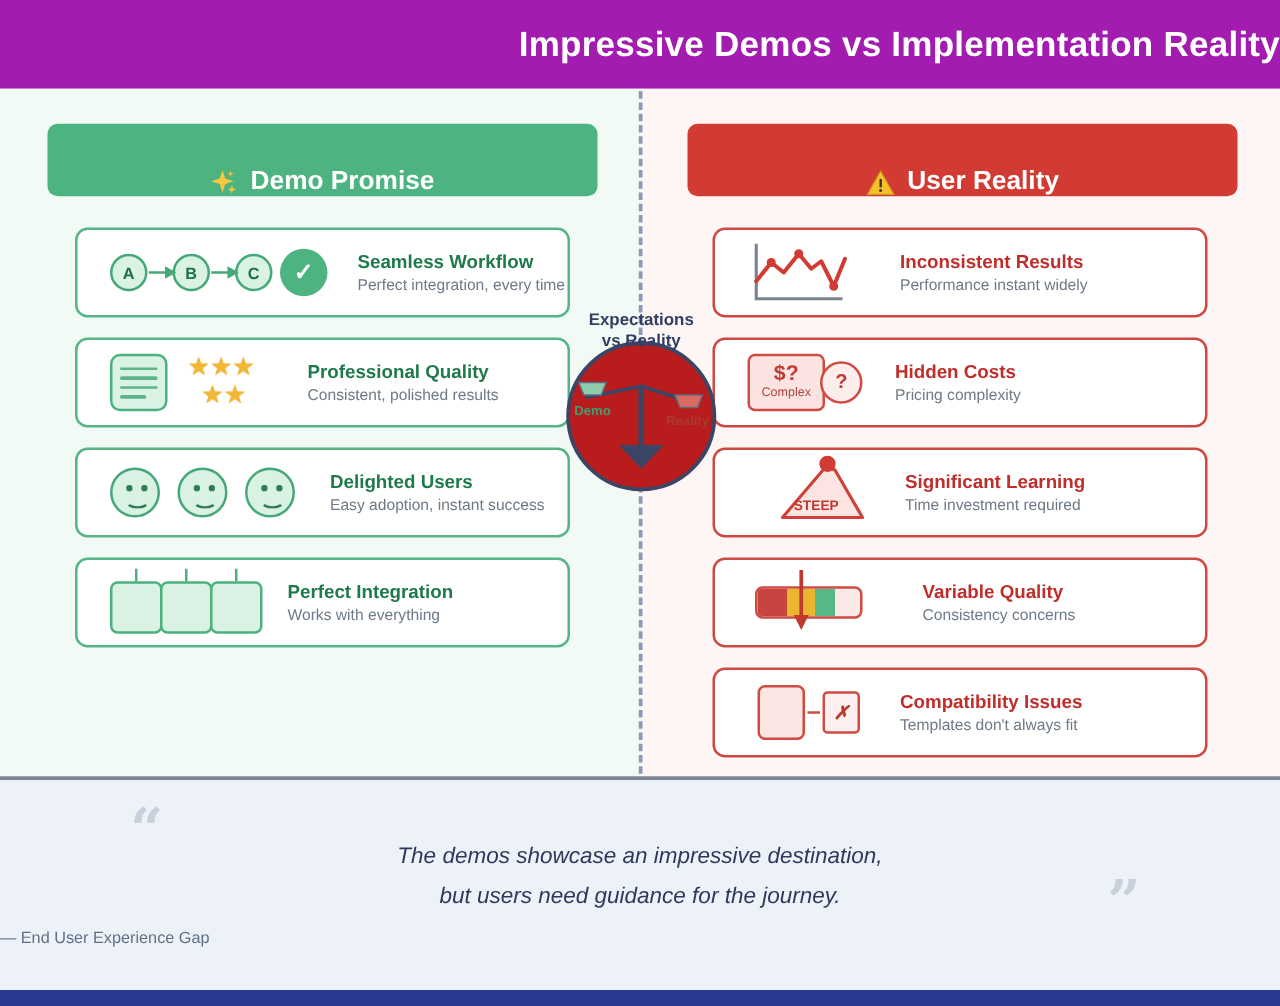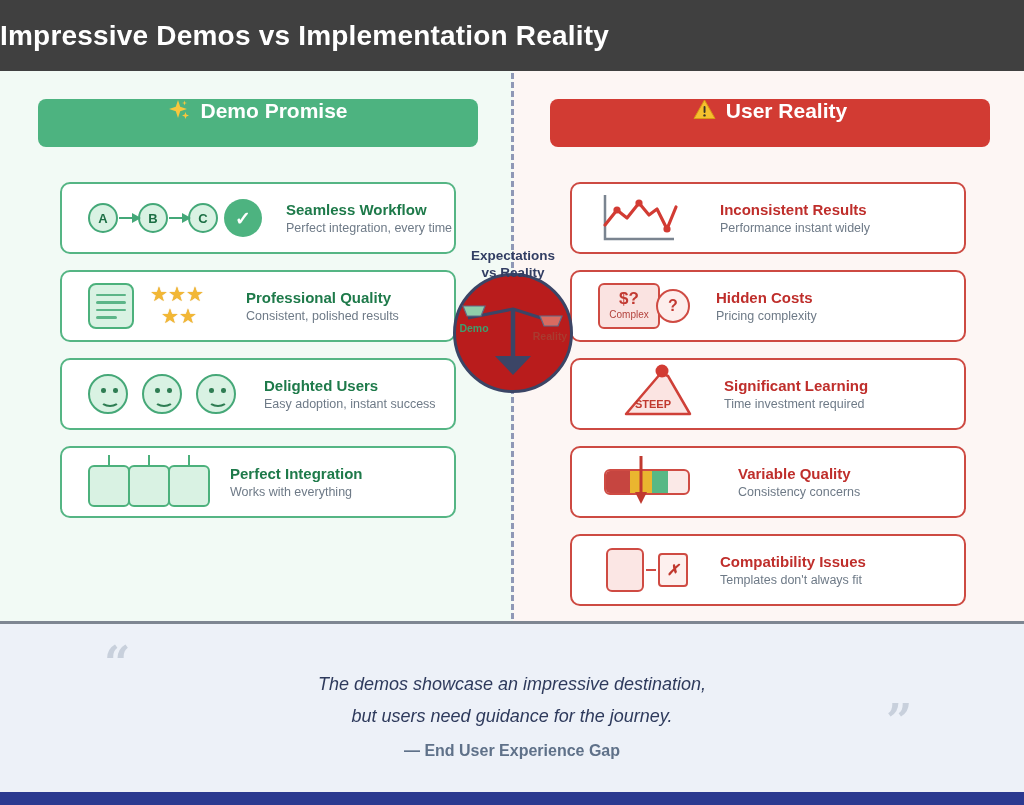--- a/index.html
+++ b/index.html
@@ -4,34 +4,34 @@
 <style>
   * { margin:0; padding:0; box-sizing:border-box; }
   html,body { background:#ffffff; }
   .page {
     position:relative; width:1024px; height:805px; overflow:hidden;
     font-family:"Liberation Sans", sans-serif; background:#ffffff;
   }
   
   .top-banner {
     position:absolute; left:0; top:0; width:1024px; height:71px;
-    background:#404040; display:flex; align-items:center; justify-content:flex-start;
+    background:#a21caf; display:flex; align-items:center; justify-content:flex-end;
   }
   .top-banner h1 { color:#ffffff; font-size:28px; font-weight:800; letter-spacing:.2px; }
   
   .panel-left  { position:absolute; left:0;   top:71px; width:513px; height:550px; background:#f2faf5; }
   .panel-right { position:absolute; left:513px; top:71px; width:511px; height:550px; background:#fdf6f4; }
   .divider {
     position:absolute; left:511px; top:73px; height:546px; width:0;
     border-left:3px dashed #8f98b6;
   }
   
   .col-btn {
-    position:absolute; top:99px; width:440px; height:48px; border-radius:8px;
-    display:flex; align-items:flex-start; justify-content:center; gap:10px;
+    position:absolute; top:99px; width:440px; height:58px; border-radius:8px;
+    display:flex; align-items:flex-end; justify-content:center; gap:10px;
     color:#ffffff; font-size:21px; font-weight:700;
   }
   .col-btn.green { left:38px;  background:#4db380; }
   .col-btn.red   { left:550px; background:#d23b33; }
   
   .card {
     position:absolute; width:396px; height:72px; border-radius:10px; background:#ffffff;
     display:flex; align-items:center; padding-left:26px;
   }
   .card.green { left:60px;  border:2px solid #55b584; }
@@ -130,21 +130,21 @@
     position:absolute; left:0; top:621px; width:1024px; height:171px;
     background:#edf1f8; border-top:3px solid #7e8692;
   }
   .qmark { position:absolute; font-size:46px; font-weight:700; color:#c8d0dc; font-family:"DejaVu Serif", serif; }
   .qmark.l { left:104px; top:636px; }
   .qmark.r { left:886px; top:694px; }
   .quote-line { position:absolute; width:1024px; text-align:center; font-style:italic; font-weight:400;
     color:#2e3a5c; font-size:18px; }
   .quote-line.one { top:674px; }
   .quote-line.two { top:706px; }
-  .quote-attr { position:absolute; top:742px; width:1024px; text-align:center; color:#5f7189; font-size:16px;font-weight:bold; }
+  .quote-attr { position:absolute; top:742px; width:1024px; color:#5f7189; font-size:13px; }
   .footer-bar { position:absolute; left:0; bottom:0; width:1024px; height:13px; background:#2b3990; }
 </style>
 </head>
 <body>
 
 <div class="page">
 
   <div class="top-banner">
     <h1>Impressive Demos vs Implementation Reality</h1>
   </div>

